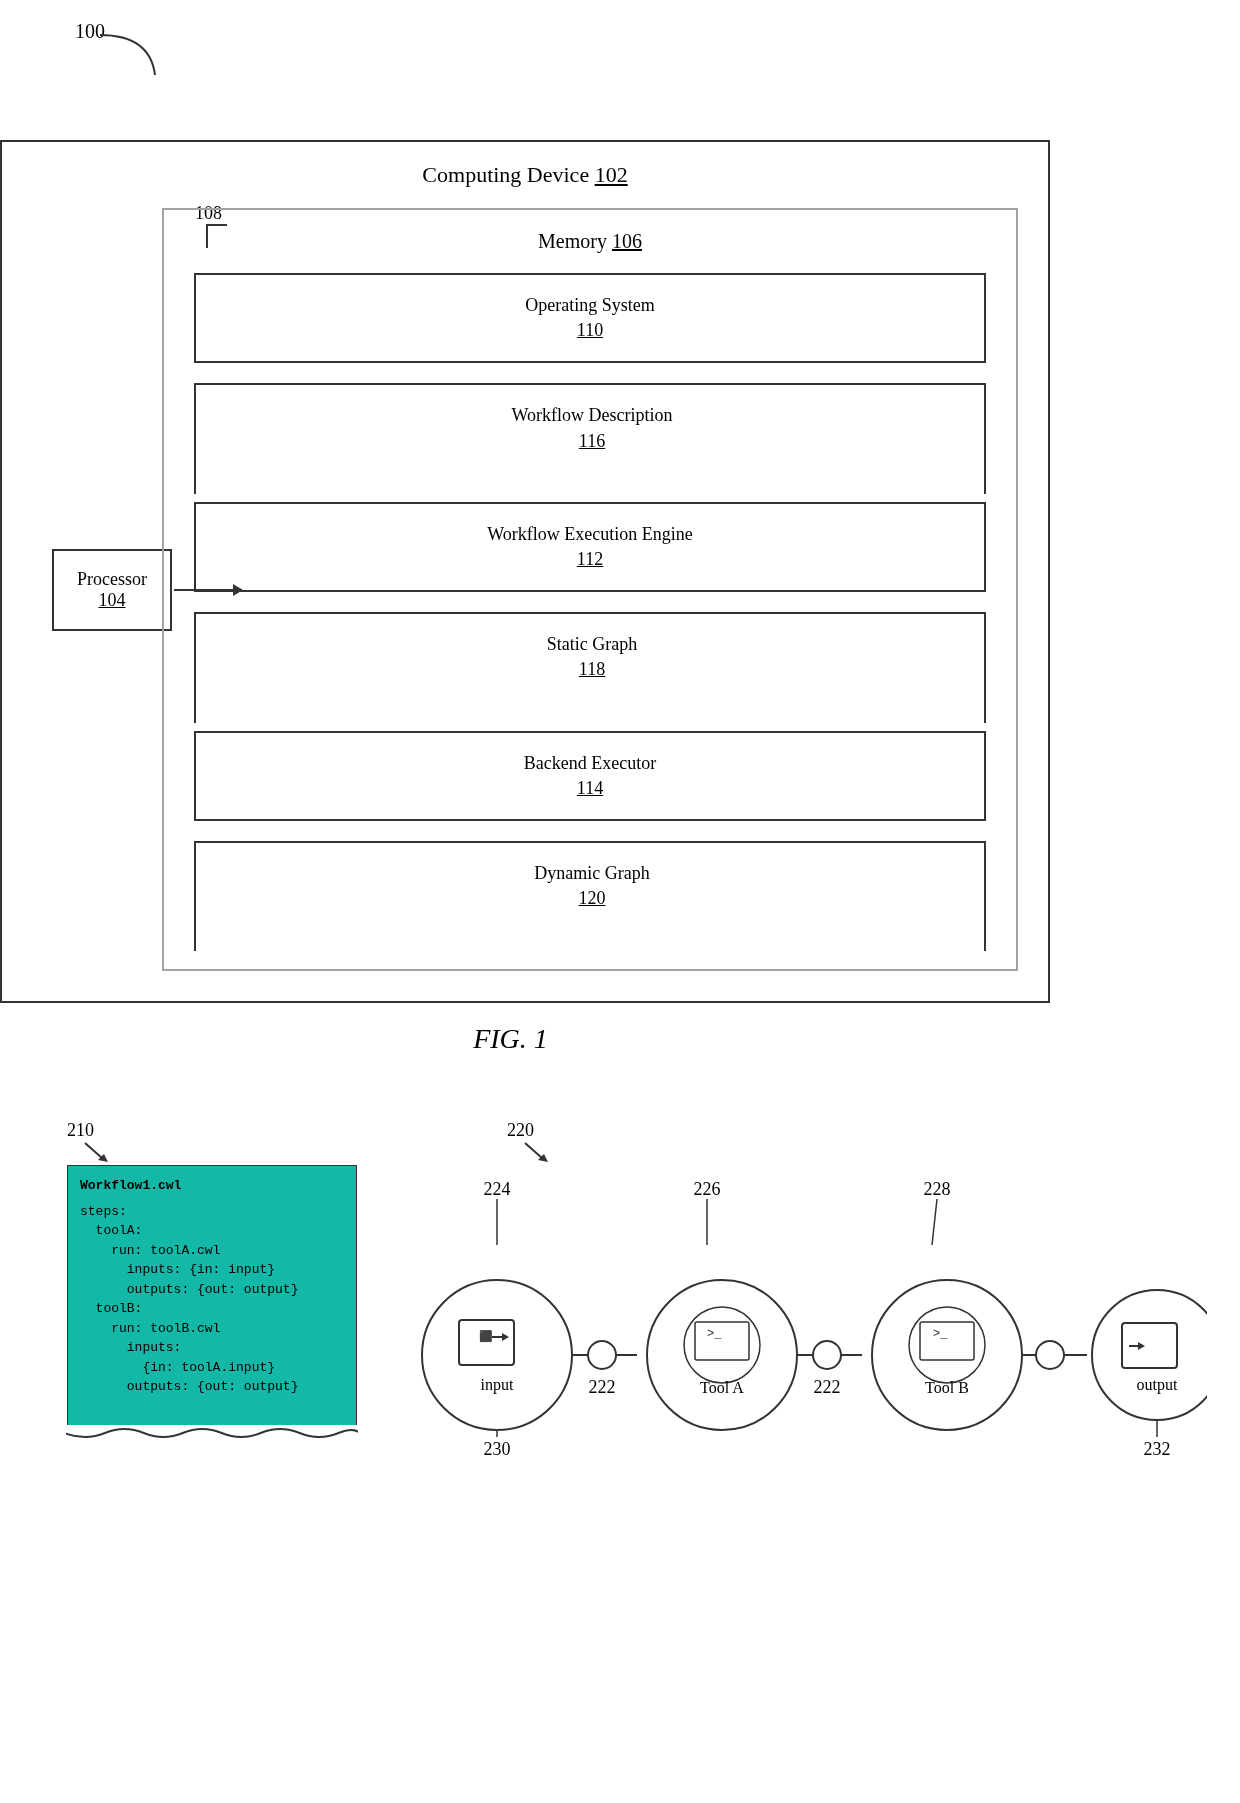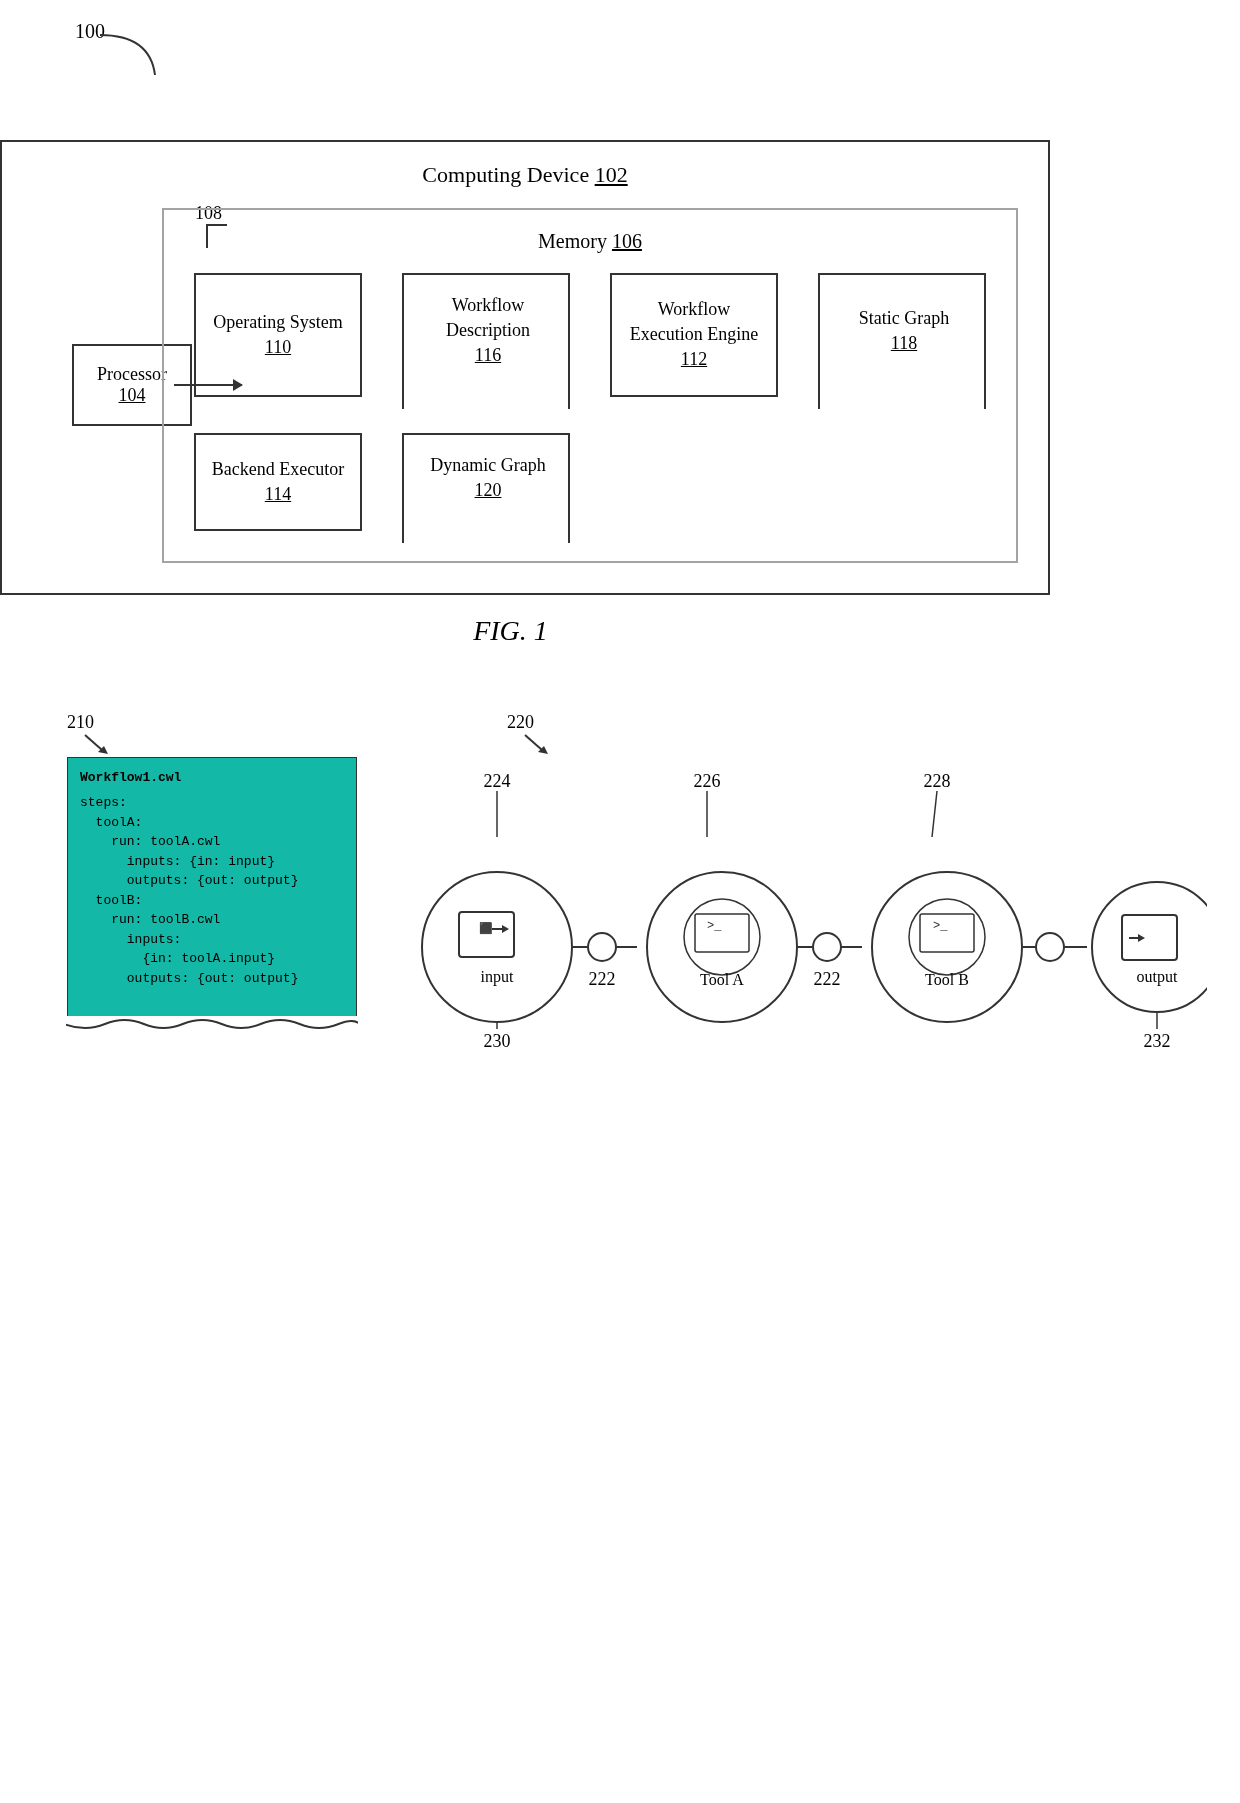--- a/index.html
+++ b/index.html
@@ -47,22 +47,22 @@
     .memory-label {
       text-align: center;
       font-size: 20px;
       margin-bottom: 20px;
     }
     .memory-label u { text-decoration: underline; }
 
     
     .memory-grid {
       display: grid;
-      grid-template-columns: 1fr 1fr 1fr 1fr;
-      gap: 36px 40px;
+      grid-template-columns: 1fr;
+      gap: 20px 40px;
     }
 
     
     .component-box {
       border: 2px solid #333;
       text-align: center;
       padding: 18px 10px;
       font-size: 18px;
       line-height: 1.4;
       min-height: 90px;
@@ -114,21 +114,20 @@
     .processor-box {
       position: absolute;
       left: 20px;
       top: 50%;
       transform: translateY(-50%);
       border: 2px solid #333;
       padding: 18px 15px;
       text-align: center;
       font-size: 18px;
       width: 120px;
-      margin-left: 20px;
     }
     .processor-box u { text-decoration: underline; }
 
     
     .fig1-caption {
       text-align: center;
       font-size: 28px;
       font-style: italic;
       margin: 20px 0 30px 0;
     }

